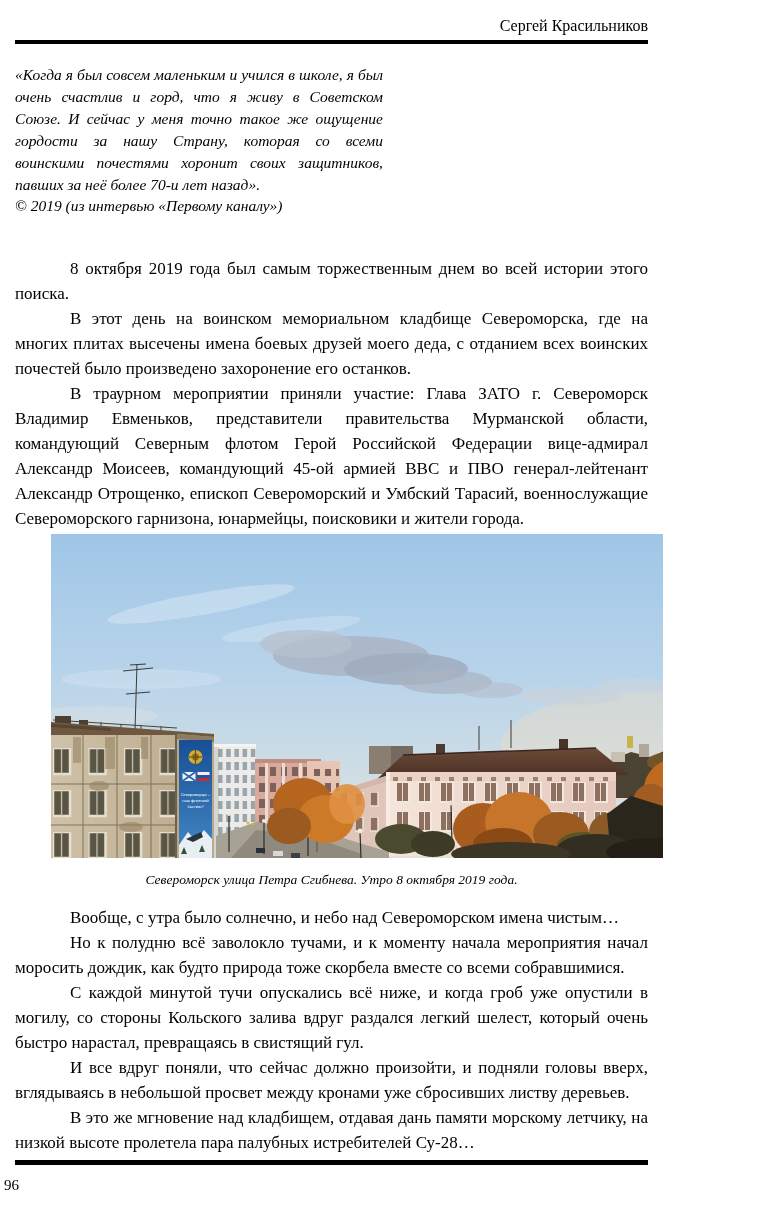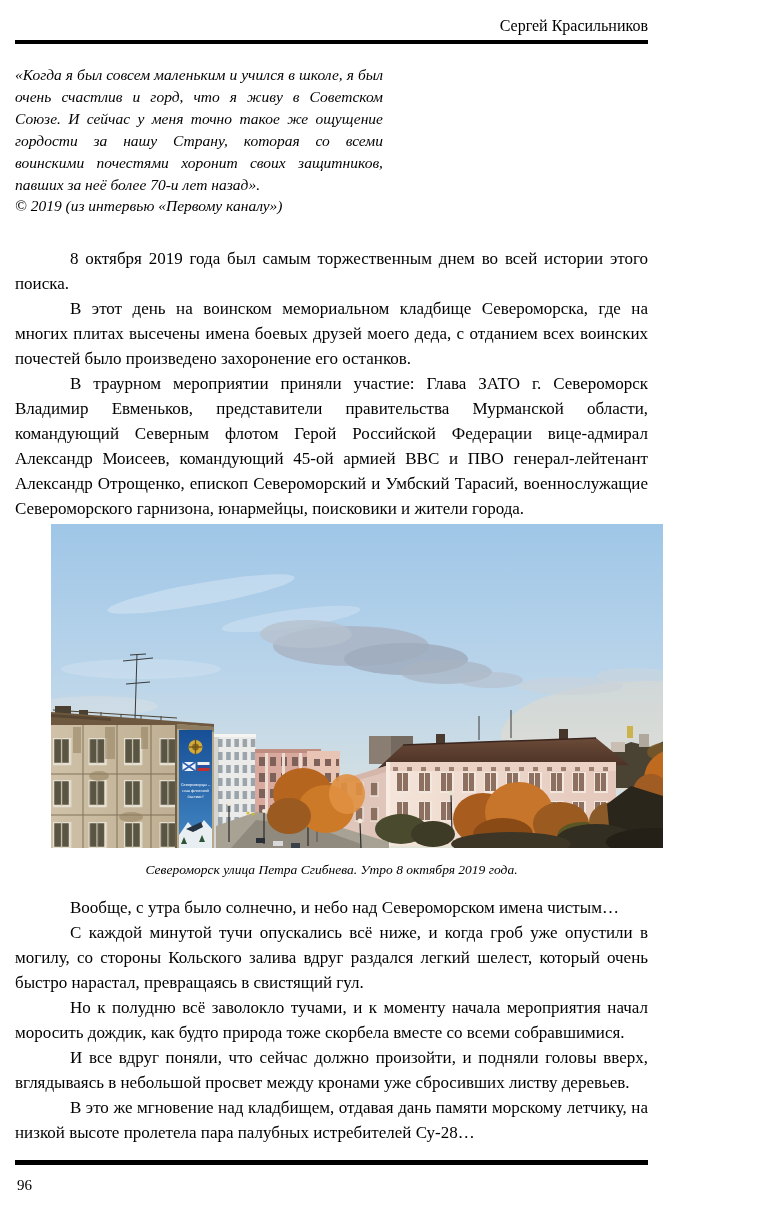--- a/index.html
+++ b/index.html
@@ -17,30 +17,30 @@
   .hdr-rule{ height:4px; background:#000; margin-top:4px; }
   .quote{
     margin-top:20px; width:368px;
     font-style:italic; font-size:15.5px; line-height:22px;
     text-align:justify;
     font-family:Liberation Serif, serif;
   }
   .attribution{ font-style:italic; font-size:15.5px; line-height:20px; }
   .body-block{ font-size:17px; line-height:25px; text-align:justify; }
   .body-block p{ margin:0; text-indent:55px; }
-  .bt{ margin-top:30px; }
+  .bt{ margin-top:40px; }
   .bb{ margin-top:16px; }
   .photo-wrap{ margin:3px 0 0 36px; width:655px; height:324px; }
   .photo-wrap svg{ display:block; width:655px; height:324px; }
   .caption{
     margin-top:13px; text-align:center; font-style:italic;
     font-size:13.5px; line-height:18px;
   }
   .footer-rule{ position:absolute; left:15px; right:15px; top:1160px; height:5px; background:#000; }
-  .page-number{ position:absolute; left:17px; top:1176px; font-size:15px; line-height:18px; }
+  .page-number{ position:absolute; left:4px; top:1176px; font-size:15px; line-height:18px; }
 </style>
 </head>
 <body>
 
 <div class="page">
 
   <div class="hdr">
     <span>Сергей Красильников</span>
   </div>
   <div class="hdr-rule"></div>
@@ -287,22 +287,22 @@
         <polygon points="130,320 133,313 136,320" fill="#2e5538"></polygon>
         <polygon points="148,318 151,311 154,318" fill="#2e5538"></polygon>
       </g>
     </svg>
   </figure>
 
   <div class="caption">Североморск улица Петра Сгибнева. Утро 8 октября 2019 года.</div>
 
   <div class="body-block bb">
     <p>Вообще, с утра было солнечно, и небо над Североморском имена чистым…</p>
+    <p>Но к полудню всё заволокло тучами, и к моменту начала мероприятия начал моросить дождик, как будто природа тоже скорбела вместе со всеми собравшимися.</p>
     <p>С каждой минутой тучи опускались всё ниже, и когда гроб уже опустили в могилу, со стороны Кольского залива вдруг раздался легкий шелест, который очень быстро нарастал, превращаясь в свистящий гул.</p>
-    <p>Но к полудню всё заволокло тучами, и к моменту начала мероприятия начал моросить дождик, как будто природа тоже скорбела вместе со всеми собравшимися.</p>
     <p>И все вдруг поняли, что сейчас должно произойти, и подняли головы вверх, вглядываясь в небольшой просвет между кронами уже сбросивших листву деревьев.</p>
     <p>В это же мгновение над кладбищем, отдавая дань памяти морскому летчику, на низкой высоте пролетела пара палубных истребителей Су-28…</p>
   </div>
 
   <div class="footer-rule"></div>
   <div class="page-number">96</div>
 
 </div>
 
 </body></html>

